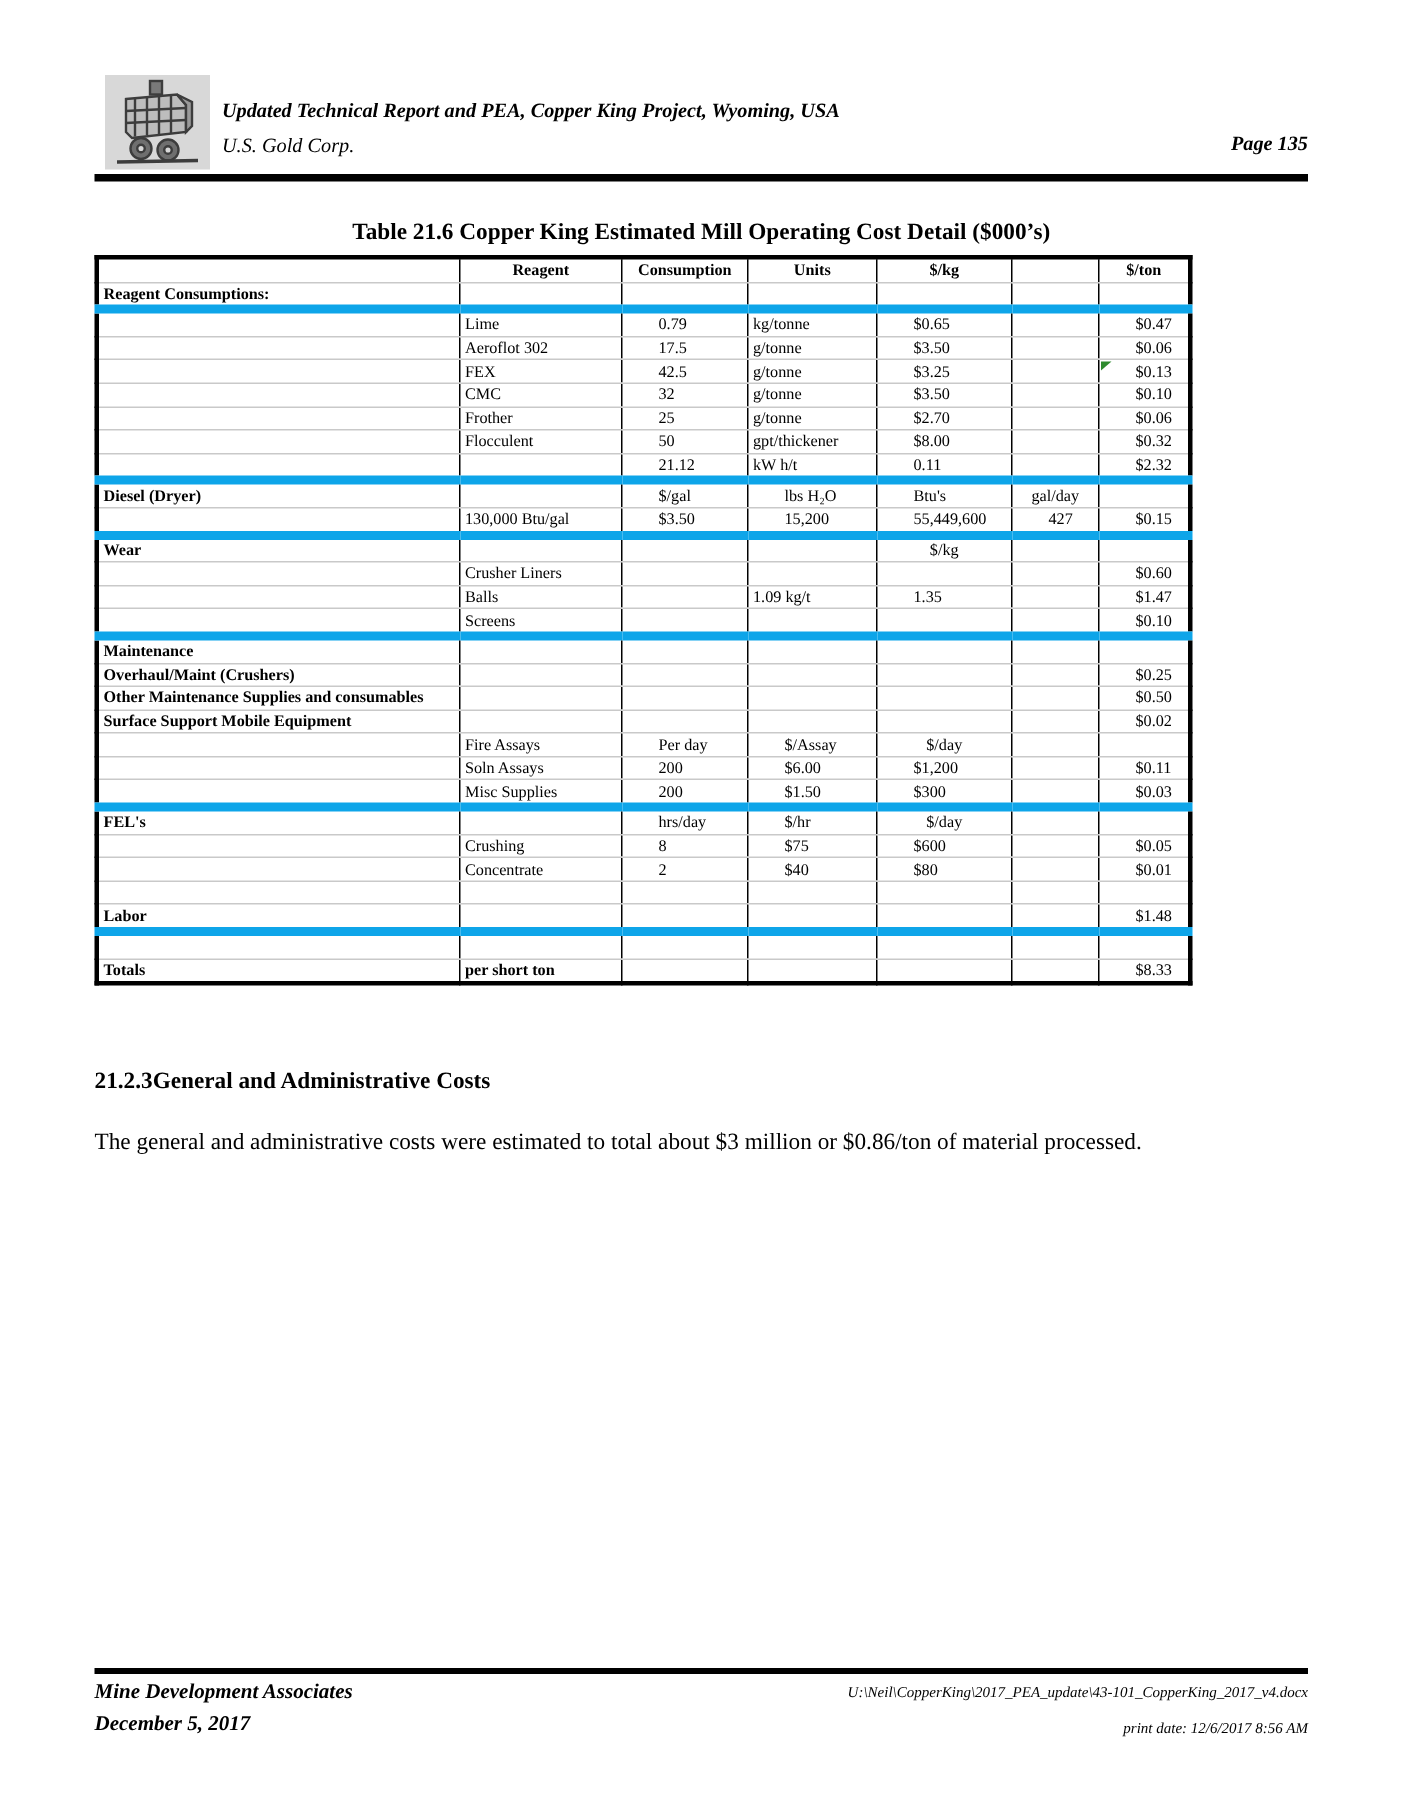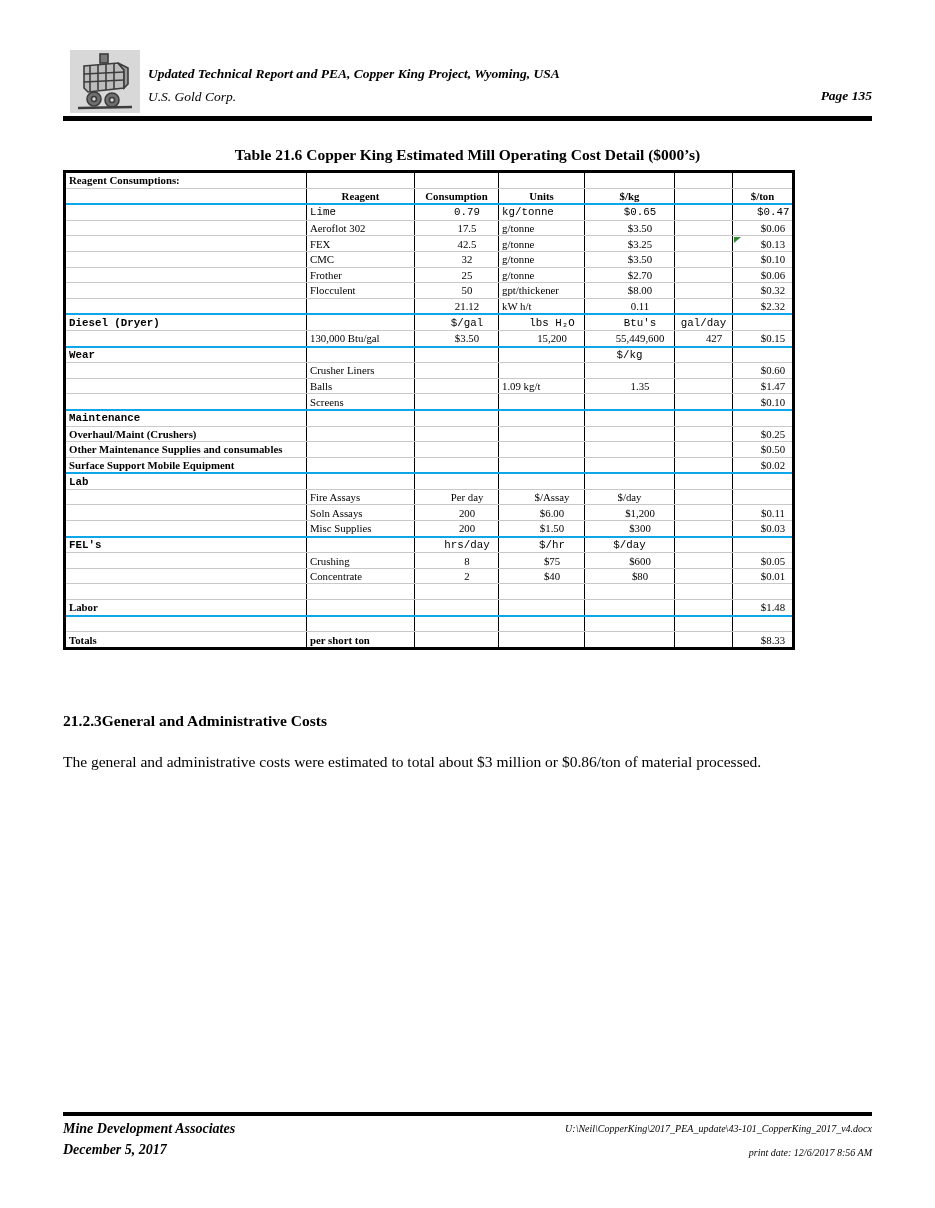--- a/index.html
+++ b/index.html
@@ -26,24 +26,24 @@
     position:absolute;left:63px;top:170px;width:729px;
     border-collapse:collapse;table-layout:fixed;border:3px solid #000;
     font-family:"Liberation Serif","DejaVu Serif",serif;
   }
   table.cost td{
     height:14.6px;line-height:14px;font-size:10.8px;padding:0 3px;
     border-left:1px solid #000;border-bottom:1px solid #c9c9c9;
     overflow:hidden;white-space:nowrap;position:relative;vertical-align:middle;
   }
   table.cost td:first-child{border-left:none;}
-  table.cost tr.tb td{border-top:2px solid #0ea5e9;font-family:Liberation Mono, monospace;}
+  table.cost tr.tb td{border-top:6px solid #0ea5e9;}
   table.cost td.b{font-weight:bold;}
   table.cost td.a-l{text-align:left;}
-  table.cost td.a-r{text-align:center;padding-left:24px;}
+  table.cost td.a-r{text-align:left;padding-left:24px;}
   table.cost td.a-c{text-align:center;}
   .green-marker{
     position:absolute;left:1px;top:1px;width:0;height:0;
     border-top:6px solid var(--marker,#2e8b2e);border-right:7px solid transparent;
   }
 
   
   .sec-heading{left:63px;top:712px;font-size:15.5px;font-weight:bold;}
   .sec-heading .num{margin-right:0;}
   .body-para{left:63px;top:750px;width:809px;font-size:15.5px;line-height:23.5px;
@@ -94,36 +94,36 @@
       <col style="width:242px">
         <col style="width:108px">
         <col style="width:84px">
       <col style="width:86px">
         <col style="width:90px">
         <col style="width:58px">
         <col style="width:61px">
     </colgroup>
     <tbody id="cost-tbody">
         <tr>
-          <td class="a-l b">Reagent Consumptions:</td>
-          <td class="a-l"></td>
-          <td class="a-l"></td>
-          <td class="a-l"></td>
-          <td class="a-l"></td>
-          <td class="a-l"></td>
-          <td class="a-l"></td>
-        </tr>
-        <tr>
           <td class="a-l"></td>
           <td class="a-c b">Reagent</td>
           <td class="a-c b">Consumption</td>
           <td class="a-c b">Units</td>
           <td class="a-c b">$/kg</td>
           <td class="a-l"></td>
           <td class="a-c b">$/ton</td>
+        </tr>
+        <tr>
+          <td class="a-l b">Reagent Consumptions:</td>
+          <td class="a-l"></td>
+          <td class="a-l"></td>
+          <td class="a-l"></td>
+          <td class="a-l"></td>
+          <td class="a-l"></td>
+          <td class="a-l"></td>
         </tr>
         <tr class="tb">
           <td class="a-l"></td>
           <td class="a-l">Lime</td>
           <td class="a-r">0.79</td>
           <td class="a-l">kg/tonne</td>
           <td class="a-r">$0.65</td>
           <td class="a-l"></td>
           <td class="a-r">$0.47</td>
         </tr>
@@ -264,29 +264,20 @@
         </tr>
         <tr>
           <td class="a-l b">Surface Support Mobile Equipment</td>
           <td class="a-l"></td>
           <td class="a-l"></td>
           <td class="a-l"></td>
           <td class="a-l"></td>
           <td class="a-l"></td>
           <td class="a-r">$0.02</td>
         </tr>
-        <tr class="tb">
-          <td class="a-l b">Lab</td>
-          <td class="a-l"></td>
-          <td class="a-l"></td>
-          <td class="a-l"></td>
-          <td class="a-l"></td>
-          <td class="a-l"></td>
-          <td class="a-l"></td>
-        </tr>
         <tr>
           <td class="a-l"></td>
           <td class="a-l">Fire Assays</td>
           <td class="a-r">Per day</td>
           <td class="a-r">$/Assay</td>
           <td class="a-c">$/day</td>
           <td class="a-l"></td>
           <td class="a-l"></td>
         </tr>
         <tr>

